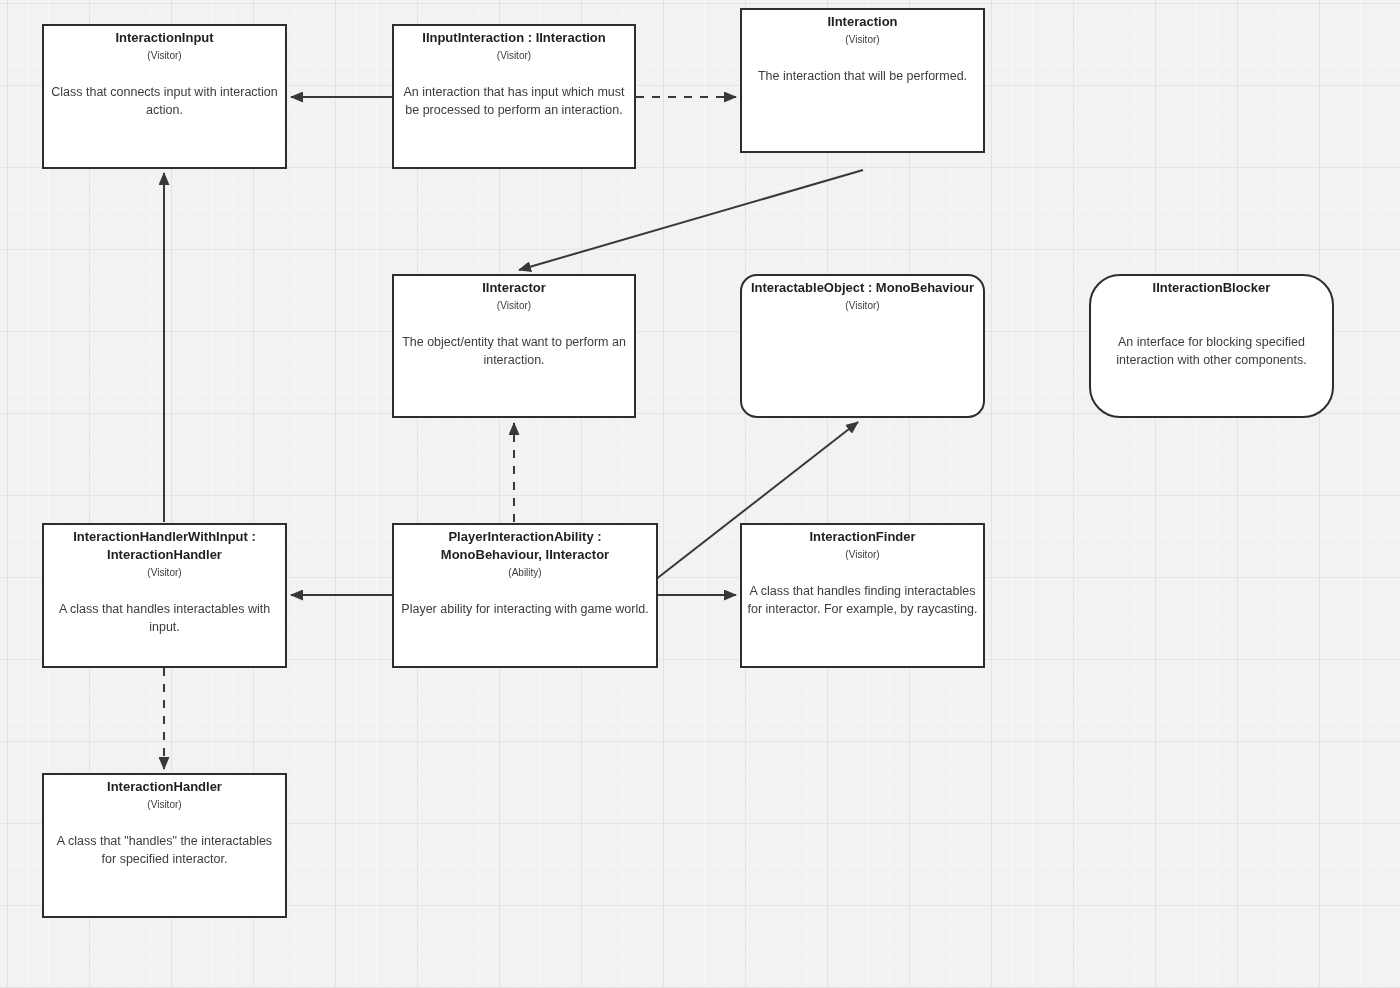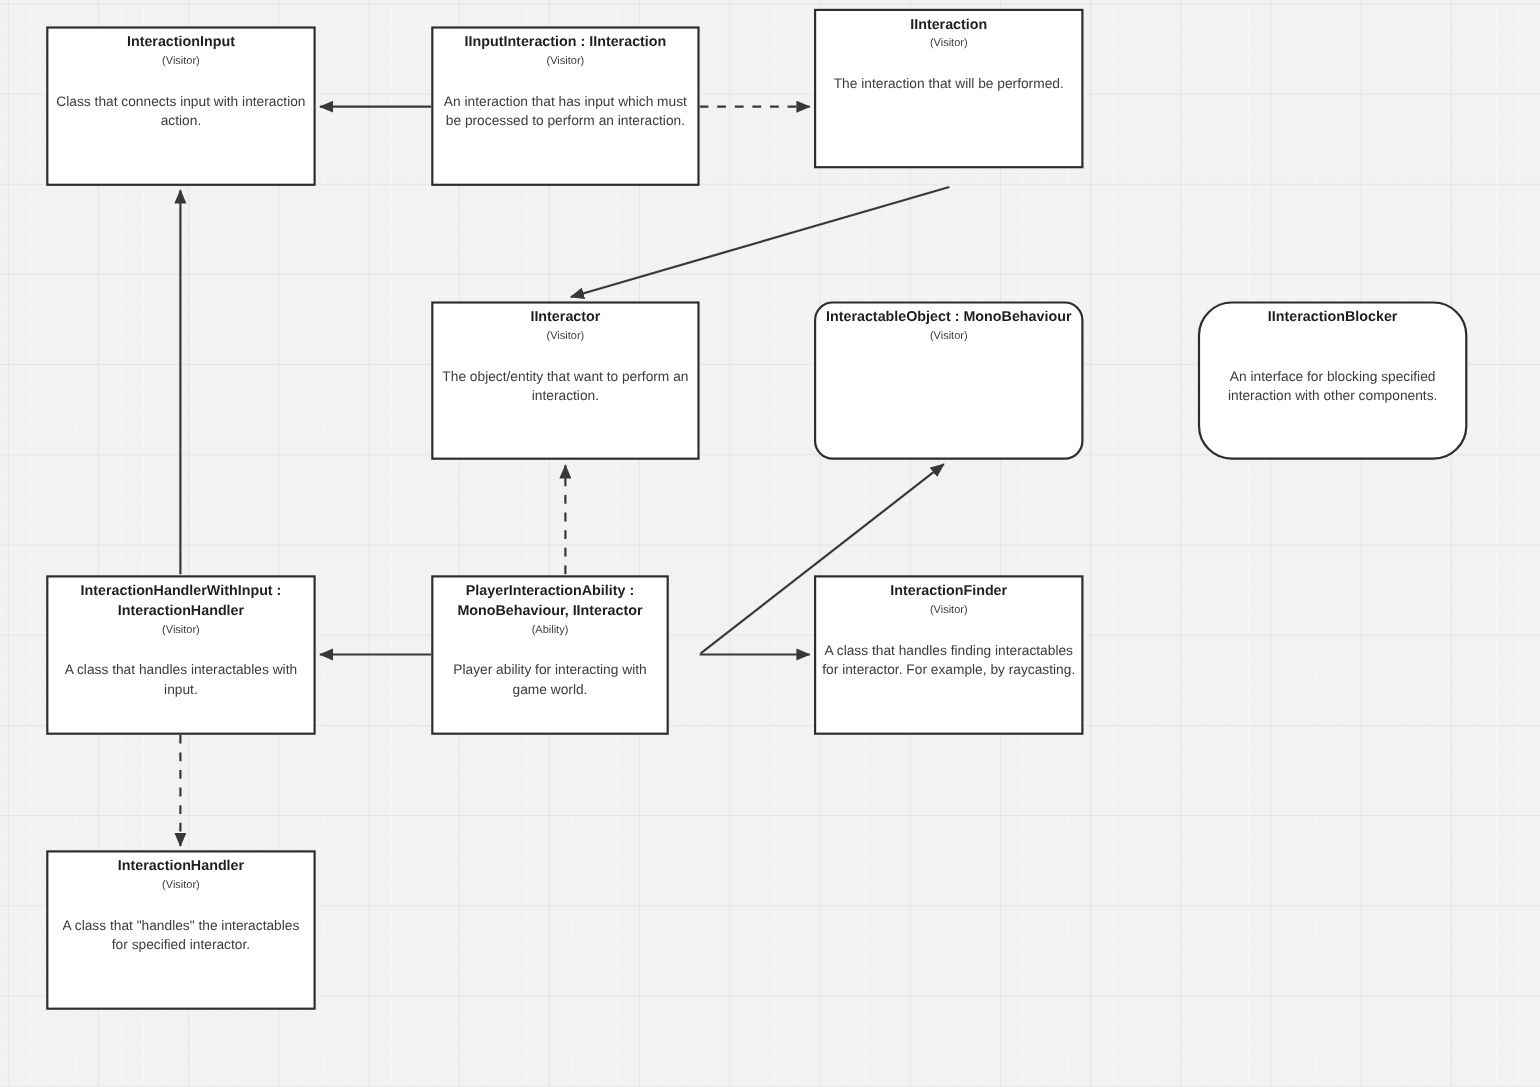--- a/index.html
+++ b/index.html
@@ -104,21 +104,21 @@
       <div class="node" style="left: 1089px; top: 274px; width: 245px; height: 144px; border-radius: 31px;">
         <div class="title">IInteractionBlocker</div>
         <div class="subtitle"></div>
         <div class="desc">An interface for blocking specified interaction with other components.</div>
       </div>
       <div class="node" style="left: 42px; top: 523px; width: 245px; height: 145px;">
         <div class="title">InteractionHandlerWithInput : InteractionHandler</div>
         <div class="subtitle">(Visitor)</div>
         <div class="desc">A class that handles interactables with input.</div>
       </div>
-      <div class="node" style="left: 392px; top: 523px; width: 216px; height: 145px;">
+      <div class="node" style="left: 392px; top: 523px; width: 266px; height: 145px;">
         <div class="title">PlayerInteractionAbility : MonoBehaviour, IInteractor</div>
         <div class="subtitle">(Ability)</div>
         <div class="desc">Player ability for interacting with game world.</div>
       </div>
       <div class="node" style="left: 740px; top: 523px; width: 245px; height: 145px;">
         <div class="title">InteractionFinder</div>
         <div class="subtitle">(Visitor)</div>
         <div class="desc">A class that handles finding interactables for interactor. For example, by raycasting.</div>
       </div>
       <div class="node" style="left: 42px; top: 773px; width: 245px; height: 145px;">

